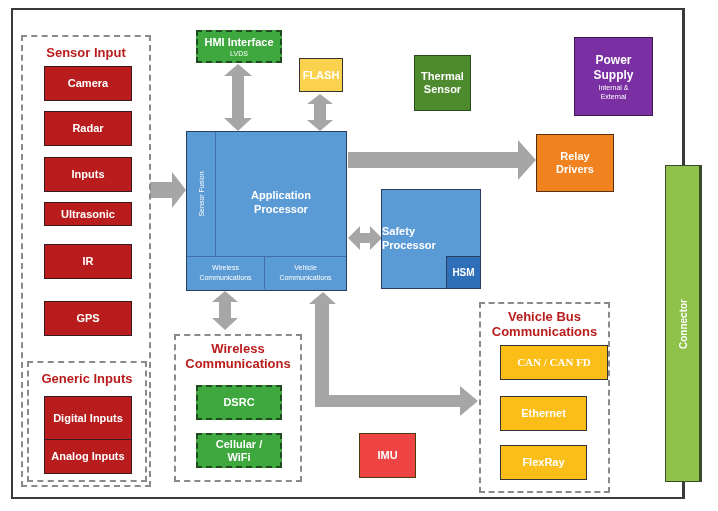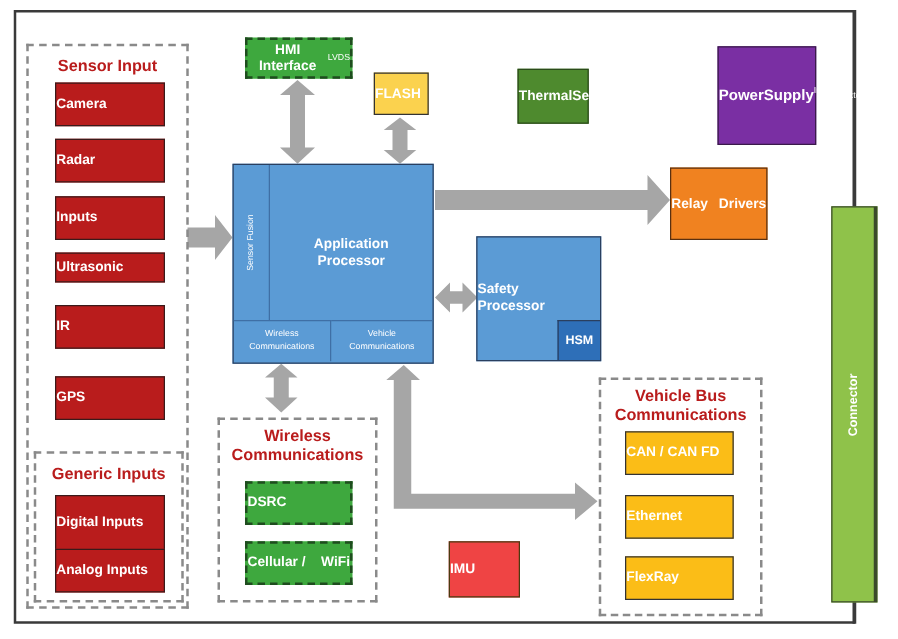--- a/index.html
+++ b/index.html
@@ -1,21 +1,21 @@
 <!DOCTYPE html>
 <html><head>
   <meta charset="utf-8">
   <style>
     html, body { margin:0; padding:0; background:#ffffff; }
     body { width:718px; height:511px; position:relative; overflow:hidden; font-family:"Liberation Sans", "DejaVu Sans", sans-serif; }
     .abs { position:absolute; box-sizing:border-box; }
     .frame { left:11px; top:8px; width:674px; height:491px; border:2px solid #3a3a3a; background:#fff; }
     .group { border:2px dashed #8a8a8a; }
     .group-title { position:absolute; left:0; right:0; text-align:center; font-weight:bold; color:#b91c1c; font-size:13px; line-height:15px; }
-    .box { display:flex; align-items:center; justify-content:space-between; text-align:center; color:#fff; font-weight:bold; font-size:11px; line-height:13px; border:1.5px solid #333; }
+    .box { display:flex; flex-direction:column; align-items:center; justify-content:center; text-align:center; color:#fff; font-weight:bold; font-size:11px; line-height:13px; border:1.5px solid #333; }
     .red { background:#b91c1c; border-color:#3a1a1a; }
     .green-dash { background:#3ea83e; border:2px dashed #1f4d1f; }
     .yellow { background:#fbbd17; border-color:#333; }
     .blue { background:#5b9bd5; border-color:#2a3f5f; }
     .small { font-size:7px; line-height:9px; font-weight:normal; }
     .arrow { fill:#a6a6a6; }
     svg.overlay { position:absolute; left:0; top:0; }
   </style>
 </head>
 <body>
@@ -76,21 +76,21 @@
 
 <div class="abs box green-dash" style="left:196px; top:30px; width:86px; height:33px;">
   <span>HMI Interface</span>
   <span class="small">LVDS</span>
 </div>
 
 <div class="abs box" style="left:299px; top:58px; width:44px; height:34px; background:#fbd24e; border-color:#333;">
   <span>FLASH</span>
 </div>
 
-<div class="abs box" style="left:414px; top:55px; width:57px; height:44px; background:#4e8a2e; border-color:#2b4a1a;">
+<div class="abs box" style="left:414px; top:55px; width:57px; height:56px; background:#4e8a2e; border-color:#2b4a1a;">
   <span>Thermal</span>
   <span>Sensor</span>
 </div>
 
 <div class="abs box" style="left:574px; top:37px; width:79px; height:79px; background:#7a2fa3; border-color:#3a1a4a;">
   <span style="font-size:12px; line-height:15px;">Power</span>
   <span style="font-size:12px; line-height:15px;">Supply</span>
   <span class="small">Internal &amp;</span>
   <span class="small">External</span>
 </div>
@@ -145,21 +145,21 @@
 <div class="abs box" style="left:359px; top:433px; width:57px; height:45px; background:#ef4444; border-color:#4a3a10;">
   <span>IMU</span>
 </div>
 
 <div class="abs group" style="left:479px; top:302px; width:131px; height:191px;">
   <div class="group-title" style="top:5px;">
     <div>Vehicle Bus</div>
     <div>Communications</div>
   </div>
 </div>
-<div class="abs box yellow" style="left:500px; top:345px; width:87px; height:35px;">
+<div class="abs box yellow" style="left:500px; top:345px; width:108px; height:35px;font-family:Liberation Serif, serif;">
   <span>CAN / CAN FD</span>
 </div>
 <div class="abs box yellow" style="left:500px; top:396px; width:87px; height:35px;">
   <span>Ethernet</span>
 </div>
 <div class="abs box yellow" style="left:500px; top:445px; width:87px; height:35px;">
   <span>FlexRay</span>
 </div>
 
 <div class="abs" style="left:665px; top:165px; width:37px; height:317px; background:#8fc24a; border:1.5px solid #3a4a2a; border-right:3px solid #3a4a2a;">

